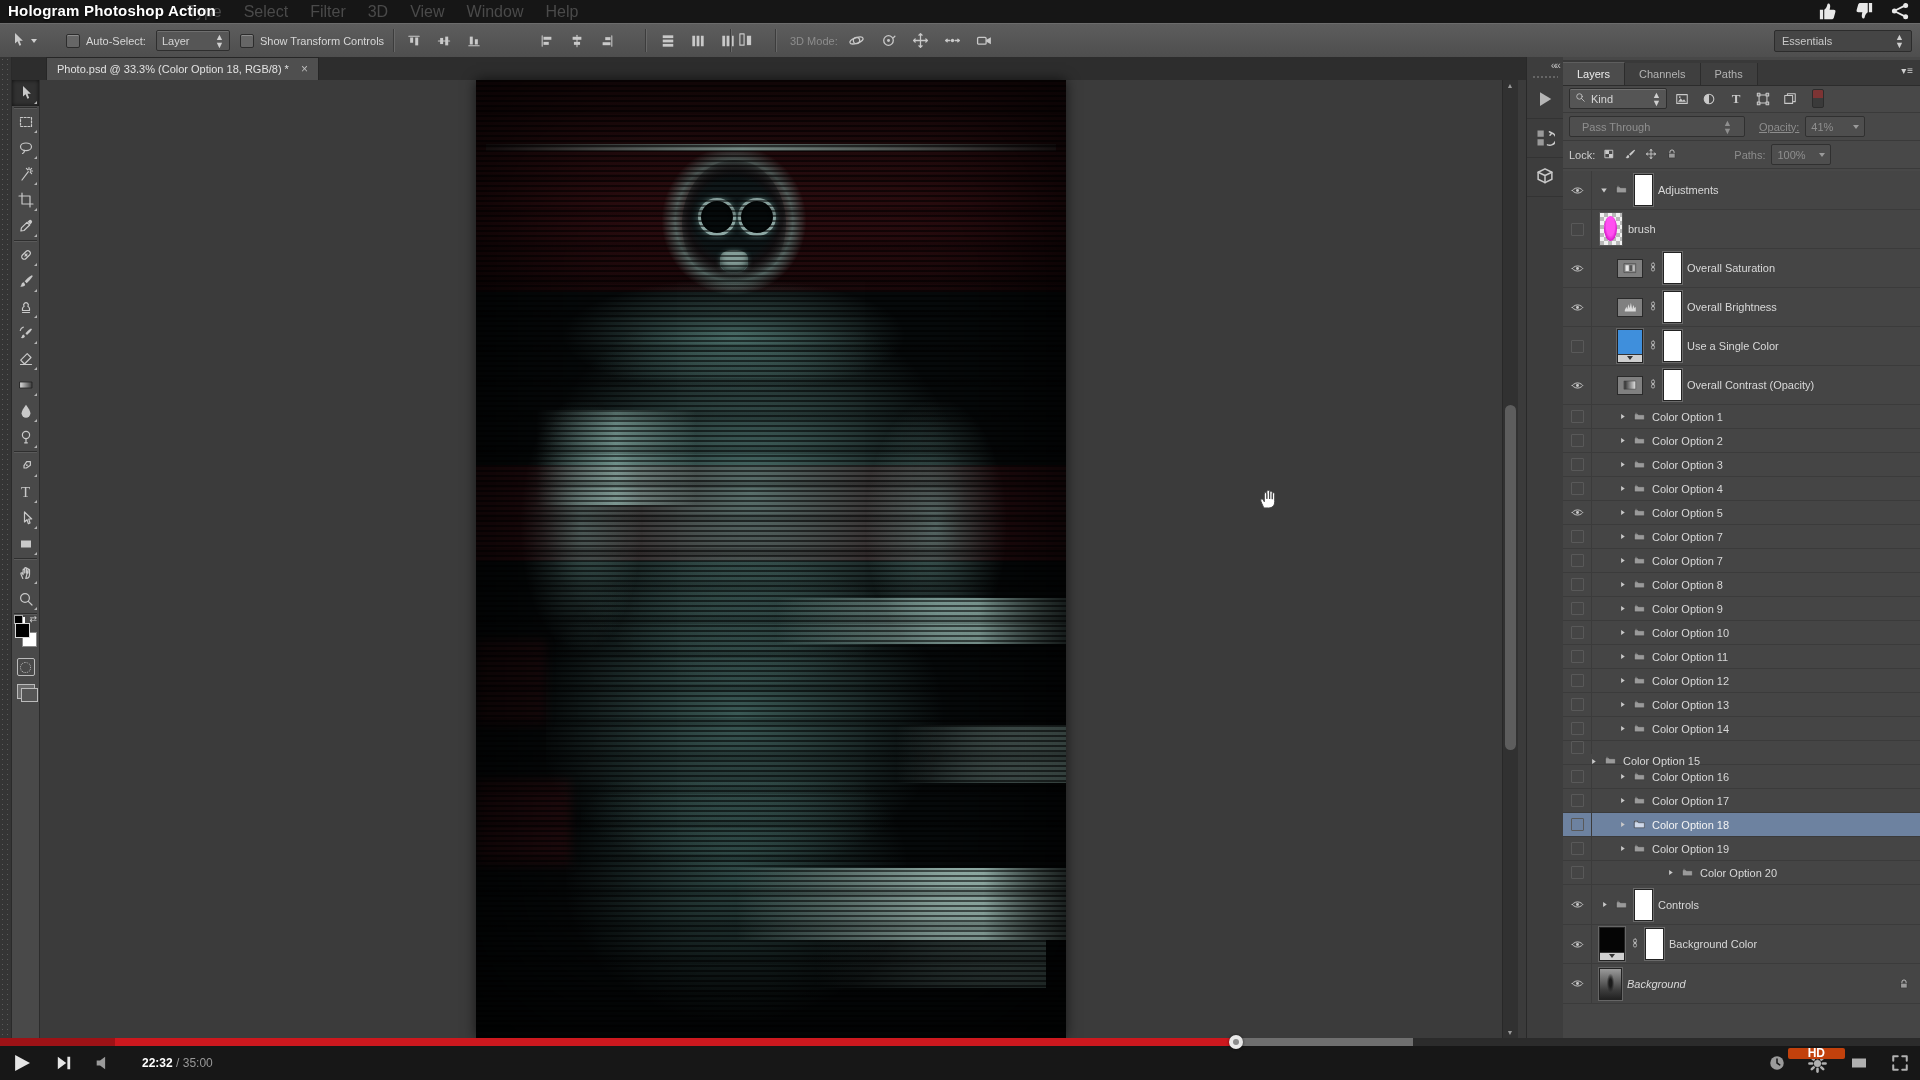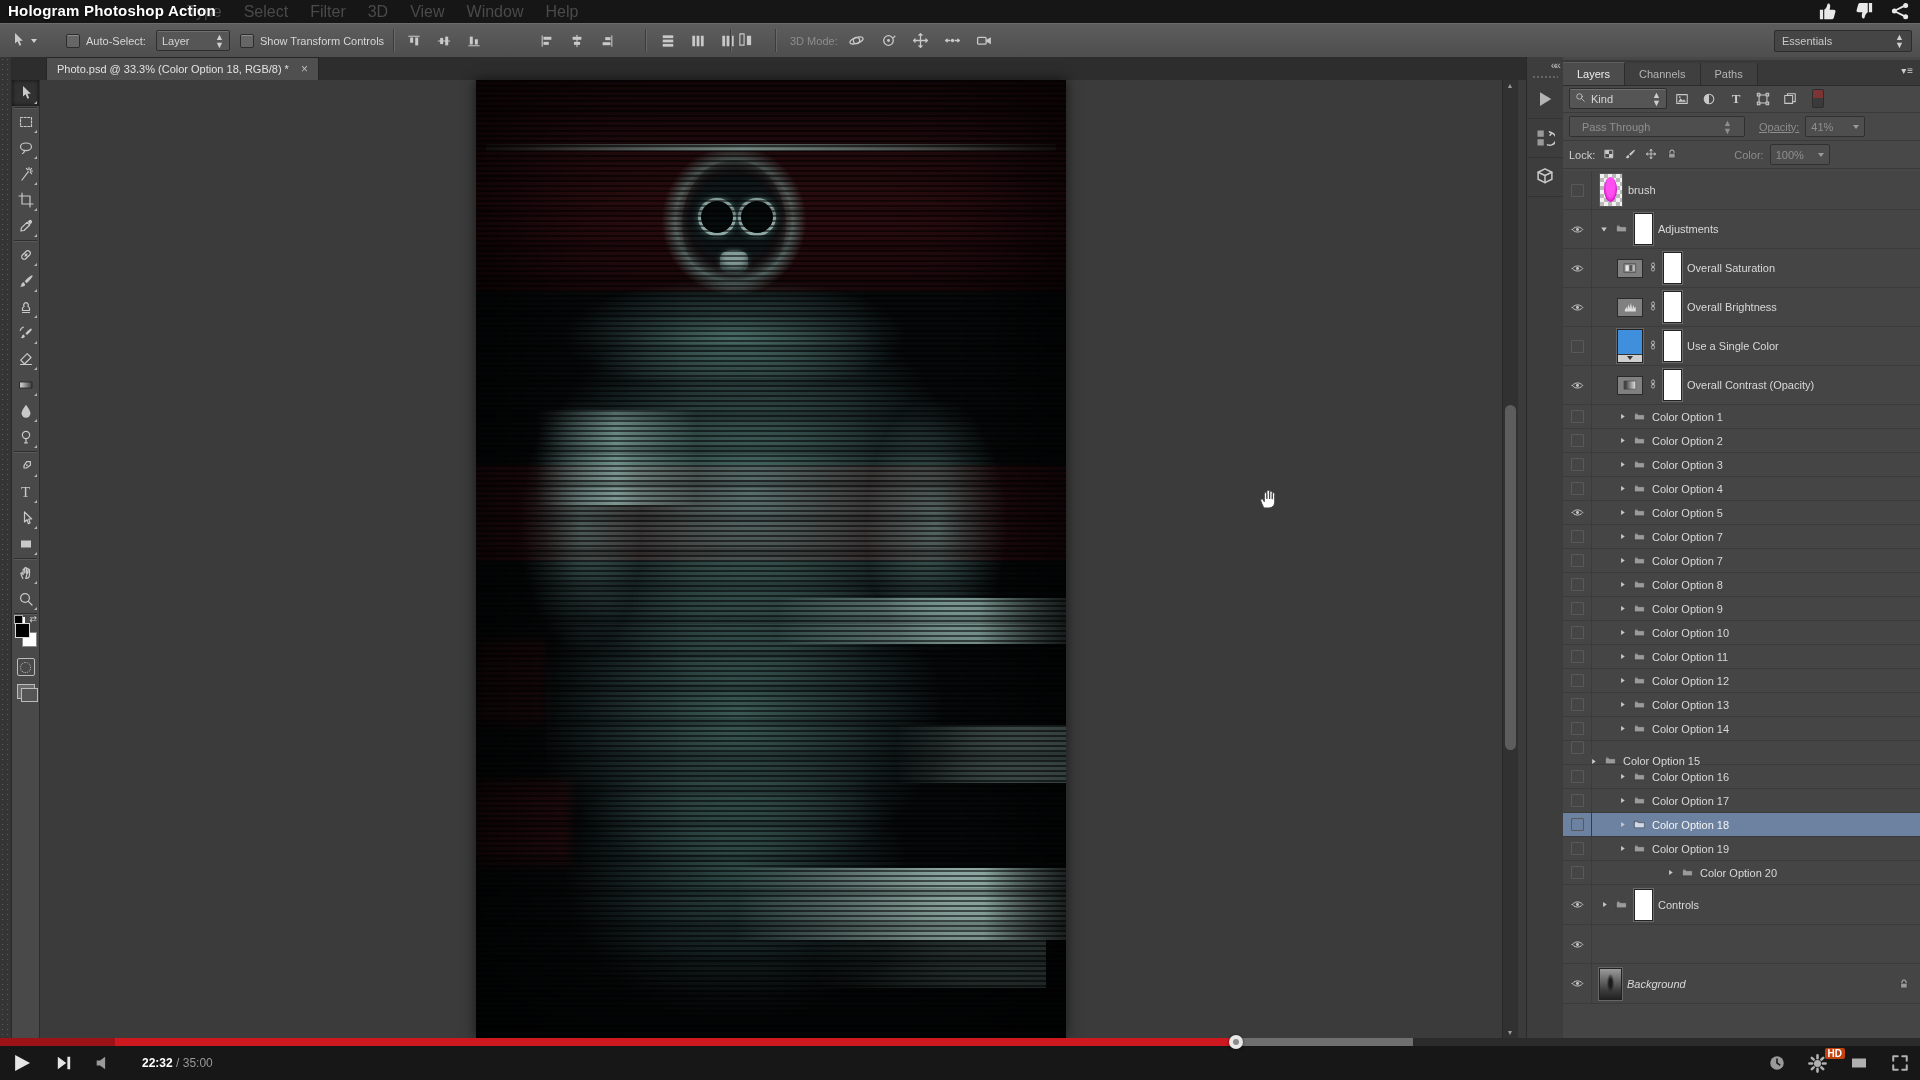--- a/index.html
+++ b/index.html
@@ -168,22 +168,22 @@
   .buffered{position:absolute;left:0;top:0;height:8px;background:#6f6f6f;}
   .played{position:absolute;left:0;top:0;height:8px;background:linear-gradient(90deg,#9d1216 0 115px,#cc181e 115px);}
   .knob{position:absolute;top:-3px;width:14px;height:14px;border-radius:50%;background:#e9e9e9;
         box-shadow:0 0 3px rgba(0,0,0,.6);}
   .knob:after{content:"";position:absolute;left:4px;top:4px;width:6px;height:6px;border-radius:50%;background:#8a8a8a;}
   .pcontrols{position:absolute;left:0;right:0;top:8px;bottom:0;display:flex;align-items:center;}
   .pbtn{display:flex;align-items:center;justify-content:center;height:100%;padding:0 11px;}
   .ptime{font-size:12px;color:#989898;margin-left:18px;}
   .ptime b{color:#fff;font-weight:bold;}
   .pright{margin-left:auto;display:flex;align-items:center;}
-  .hd-badge{position:absolute;right:-7px;top:-6px;background:#c2410c;color:#fff;font-size:10px;
-            font-weight:bold;padding:1px 3px;border-radius:2px;line-height:9px;}
+  .hd-badge{position:absolute;right:-7px;top:-6px;background:#c2410c;color:#fff;font-size:12px;
+            font-weight:bold;padding:1px 20px;border-radius:2px;line-height:9px;}
   .gearwrap{position:relative;}
 </style>
 </head>
 <body>
 
 <div class="app">
 
   <div class="menubar">
     <div class="video-title">Hologram Photoshop Action</div>
     <div class="menus" id="menus">
@@ -664,57 +664,57 @@
               <path d="M6 9.2c-1.4 0-2.4 1-2.6 2.6-.1.8-.6 1.2-1.4 1.3 1 1 4.1.8 5.2-1.1z" fill="#c9c9c9" stroke="none"></path>
             </svg></span>
           <span><svg width="12" height="12" viewBox="0 0 16 16" fill="none" stroke="#c9c9c9" stroke-width="1.2" stroke-linecap="round" stroke-linejoin="round">
               <path d="M8 2v12M2 8h12M8 2l-1.6 1.8M8 2l1.6 1.8M8 14l-1.6-1.8M8 14l1.6-1.8M2 8l1.8-1.6M2 8l1.8 1.6M14 8l-1.8-1.6M14 8l-1.8 1.6"></path>
             </svg></span>
           <span><svg width="12" height="12" viewBox="0 0 16 16" fill="none" stroke="#c9c9c9" stroke-width="1.2" stroke-linecap="round" stroke-linejoin="round">
               <path d="M5.2 7.2V5.4a2.8 2.8 0 0 1 5.6 0v1.8"></path>
               <rect x="4" y="7.2" width="8" height="6" fill="#9a9a9a" stroke="#333" stroke-width=".7"></rect>
             </svg></span>
         </span>
-      <span class="dim" style="margin-left:56px;">Color:</span>
+      <span class="dim" style="margin-left:56px;">Paths:</span>
       <span class="valbox">
         <span>100%</span>
         <span class="dar"></span>
       </span>
     </div>
 
     <div class="llist" id="layers-list">
         <div class="lrow" style="height: 38px;">
           <div class="eyebox">
+            <svg width="15" height="13" viewBox="0 0 16 16" fill="none" stroke="#c9c9c9" stroke-width="1.2" stroke-linecap="round" stroke-linejoin="round">
+              <path d="M1.5 8S4 4.8 8 4.8 14.5 8 14.5 8 12 11.2 8 11.2 1.5 8 1.5 8z"></path>
+              <circle cx="8" cy="8" r="1.8" fill="#c9c9c9" stroke="none"></circle>
+            </svg>
+          </div>
+          <div class="lcontent">
+            <span class="tri">
+              <svg width="10" height="10" viewBox="0 0 16 16" fill="none" stroke="#c9c9c9" stroke-width="1.2" stroke-linecap="round" stroke-linejoin="round">
+                <path d="M3.5 5.5h9L8 12z" fill="#c9c9c9" stroke="none"></path>
+              </svg>
+            </span>
+           <span><svg width="15" height="12" viewBox="0 0 16 16" fill="none" stroke="#c9c9c9" stroke-width="1.2" stroke-linecap="round" stroke-linejoin="round">
+                <path d="M1.5 5h4.2l1 1.3h7.8V13H1.5zM1.5 5V3.8h4V5" fill="#9a9a9a" stroke="#333" stroke-width=".7"></path>
+              </svg></span>
+            <span class="maskthumb mask-t"></span>
+            <span class="lname">Adjustments</span>
+          </div>
+        </div>
+        <div class="lrow" style="height: 38px;">
+          <div class="eyebox">
             <span class="noeye"></span>
           </div>
           <div class="lcontent">
             <span class="checker">
               <span class="pinkblob"></span>
             </span>
             <span class="lname">brush</span>
-          </div>
-        </div>
-        <div class="lrow" style="height: 38px;">
-          <div class="eyebox">
-            <svg width="15" height="13" viewBox="0 0 16 16" fill="none" stroke="#c9c9c9" stroke-width="1.2" stroke-linecap="round" stroke-linejoin="round">
-              <path d="M1.5 8S4 4.8 8 4.8 14.5 8 14.5 8 12 11.2 8 11.2 1.5 8 1.5 8z"></path>
-              <circle cx="8" cy="8" r="1.8" fill="#c9c9c9" stroke="none"></circle>
-            </svg>
-          </div>
-          <div class="lcontent">
-            <span class="tri">
-              <svg width="10" height="10" viewBox="0 0 16 16" fill="none" stroke="#c9c9c9" stroke-width="1.2" stroke-linecap="round" stroke-linejoin="round">
-                <path d="M3.5 5.5h9L8 12z" fill="#c9c9c9" stroke="none"></path>
-              </svg>
-            </span>
-           <span><svg width="15" height="12" viewBox="0 0 16 16" fill="none" stroke="#c9c9c9" stroke-width="1.2" stroke-linecap="round" stroke-linejoin="round">
-                <path d="M1.5 5h4.2l1 1.3h7.8V13H1.5zM1.5 5V3.8h4V5" fill="#9a9a9a" stroke="#333" stroke-width=".7"></path>
-              </svg></span>
-            <span class="maskthumb mask-t"></span>
-            <span class="lname">Adjustments</span>
           </div>
         </div>
         <div class="lrow" style="height: 38px;">
           <div class="eyebox">
             <svg width="15" height="13" viewBox="0 0 16 16" fill="none" stroke="#c9c9c9" stroke-width="1.2" stroke-linecap="round" stroke-linejoin="round">
               <path d="M1.5 8S4 4.8 8 4.8 14.5 8 14.5 8 12 11.2 8 11.2 1.5 8 1.5 8z"></path>
               <circle cx="8" cy="8" r="1.8" fill="#c9c9c9" stroke="none"></circle>
             </svg>
           </div>
           <div class="lcontent child">
@@ -1144,20 +1144,32 @@
             <span class="maskthumb mask-t"></span>
             <span class="lname">Controls</span>
           </div>
         </div>
         <div class="lrow" style="height: 38px;">
           <div class="eyebox">
             <svg width="15" height="13" viewBox="0 0 16 16" fill="none" stroke="#c9c9c9" stroke-width="1.2" stroke-linecap="round" stroke-linejoin="round">
               <path d="M1.5 8S4 4.8 8 4.8 14.5 8 14.5 8 12 11.2 8 11.2 1.5 8 1.5 8z"></path>
               <circle cx="8" cy="8" r="1.8" fill="#c9c9c9" stroke="none"></circle>
             </svg>
+          </div>
+          <div class="lcontent">
+            <span class="swatchthumb" style="background:#050505">
+              <span class="bar"></span>
+            </span>
+            <span><svg width="10" height="14" viewBox="0 0 16 16" fill="none" stroke="#c9c9c9" stroke-width="1.2" stroke-linecap="round" stroke-linejoin="round">
+                <rect x="5.5" y="1.5" width="5" height="6.2" rx="2.5"></rect>
+                <rect x="5.5" y="8.3" width="5" height="6.2" rx="2.5"></rect>
+                <path d="M8 6v4"></path>
+              </svg></span>
+            <span class="maskthumb mask-t"></span>
+            <span class="lname">Background Color</span>
           </div>
         </div>
         <div class="lrow" style="height: 39px;">
           <div class="eyebox">
             <svg width="15" height="13" viewBox="0 0 16 16" fill="none" stroke="#c9c9c9" stroke-width="1.2" stroke-linecap="round" stroke-linejoin="round">
               <path d="M1.5 8S4 4.8 8 4.8 14.5 8 14.5 8 12 11.2 8 11.2 1.5 8 1.5 8z"></path>
               <circle cx="8" cy="8" r="1.8" fill="#c9c9c9" stroke="none"></circle>
             </svg>
           </div>
           <div class="lcontent">

